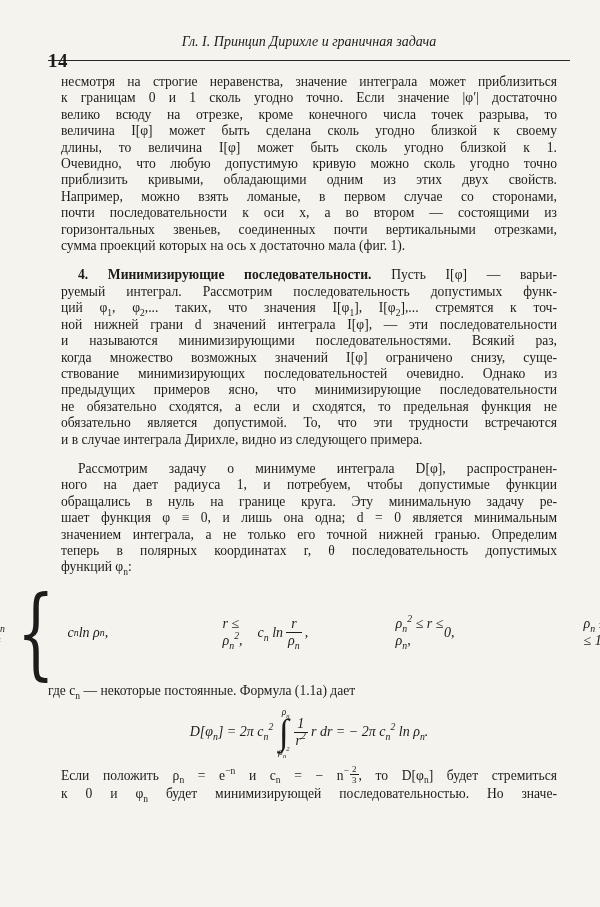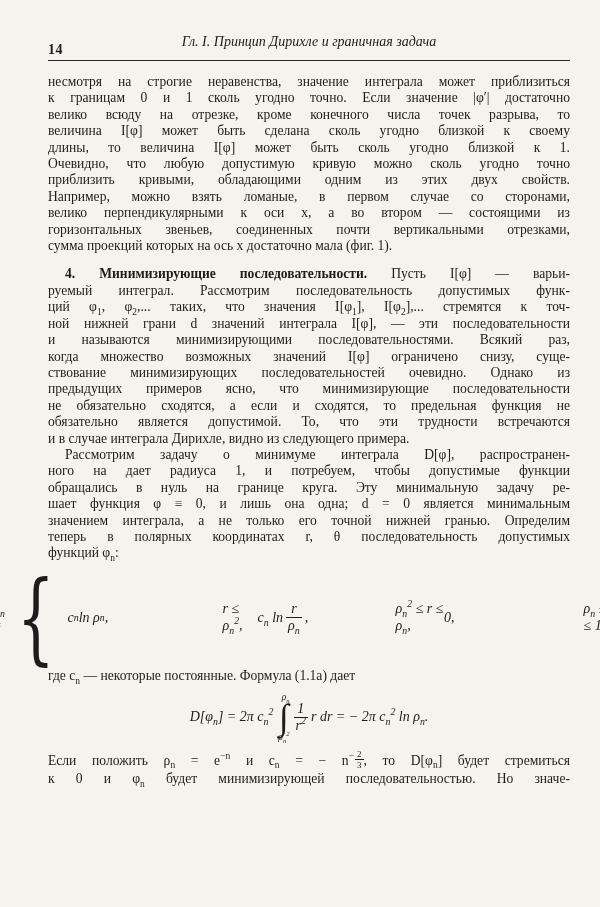--- a/index.html
+++ b/index.html
@@ -8,29 +8,29 @@
     position:relative;
     width:600px;height:907px;
     background:#f5f3ee;
     color:#1e1c1a;
     box-sizing:border-box;
     padding:34px 30px 0 48px;
     overflow:hidden;
   }
   
   .hdr{position:relative;height:20px;}
-  .pageno{position:absolute;left:0;top:8px;font-weight:bold;font-size:14px;letter-spacing:0.5px;}
+  .pageno{position:absolute;left:0;top:16px;font-weight:bold;font-size:19px;letter-spacing:0.5px;}
   .runtitle{display:block;text-align:center;font-style:italic;font-size:14px;}
   .rule{border:none;border-top:1.4px solid #2a2826;margin:6px 0 0 0;}
   
   .bodytext{margin-top:13px;font-size:13.6px;line-height:16.4px;}
   .ln{text-align:justify;text-align-last:justify;}
   .ln.nj{text-align-last:left;}
   .ln.ind{text-indent:17px;}
-  .para{margin:0;}
+  .para{margin:13px;}
   .para.sect{margin-top:12px;}
   b{font-weight:bold;}
   sub{font-size:70%;line-height:0;}
   sup{font-size:70%;line-height:0;}
   
   .sfrac{display:inline-flex;flex-direction:column;text-align:center;font-size:9px;line-height:1.15;vertical-align:2px;margin-left:1px;}
   .sfrac span{display:block;padding:0 2px;}
   .sfrac span:last-child{border-top:0.8px solid #1e1c1a;}
   
   .eq{font-style:italic;font-size:14px;color:#1e1c1a;}
@@ -67,21 +67,21 @@
 
     <div class="para">
       <div class="ln">несмотря на строгие неравенства, значение интеграла может приблизиться</div>
       <div class="ln">к границам 0 и 1 сколь угодно точно. Если значение |φ′| достаточно</div>
       <div class="ln">велико всюду на отрезке, кроме конечного числа точек разрыва, то</div>
       <div class="ln">величина I[φ] может быть сделана сколь угодно близкой к своему</div>
       <div class="ln">длины, то величина I[φ] может быть сколь угодно близкой к 1.</div>
       <div class="ln">Очевидно, что любую допустимую кривую можно сколь угодно точно</div>
       <div class="ln">приблизить кривыми, обладающими одним из этих двух свойств.</div>
       <div class="ln">Например, можно взять ломаные, в первом случае со сторонами,</div>
-      <div class="ln">велико перпендикулярными к оси x, а во втором — состоящими из</div>
+      <div class="ln">почти последовательности к оси x, а во втором — состоящими из</div>
       <div class="ln">горизонтальных звеньев, соединенных почти вертикальными отрезками,</div>
       <div class="ln nj">сумма проекций которых на ось x достаточно мала (фиг. 1).</div>
     </div>
 
     <div class="para sect">
       <div class="ln ind"><b>4. Минимизирующие последовательности.</b> <span>Пусть I[φ] — варьи-</span></div>
       <div class="ln">руемый интеграл. Рассмотрим последовательность допустимых функ-</div>
       <div class="ln">ций φ<sub>1</sub>, φ<sub>2</sub>,... таких, что значения I[φ<sub>1</sub>], I[φ<sub>2</sub>],... стремятся к точ-</div>
       <div class="ln">ной нижней грани d значений интеграла I[φ], — эти последовательности</div>
       <div class="ln">и называются минимизирующими последовательностями. Всякий раз,</div>

